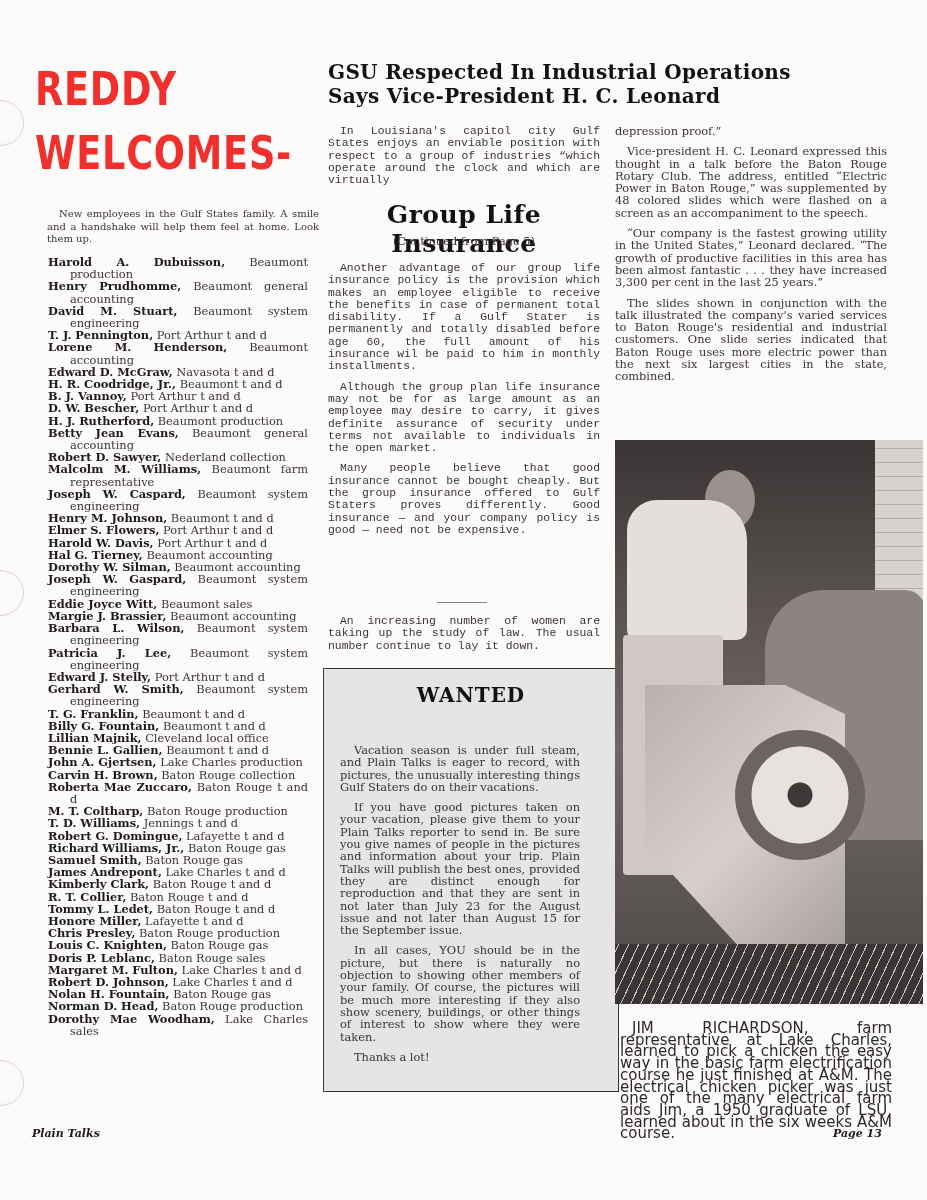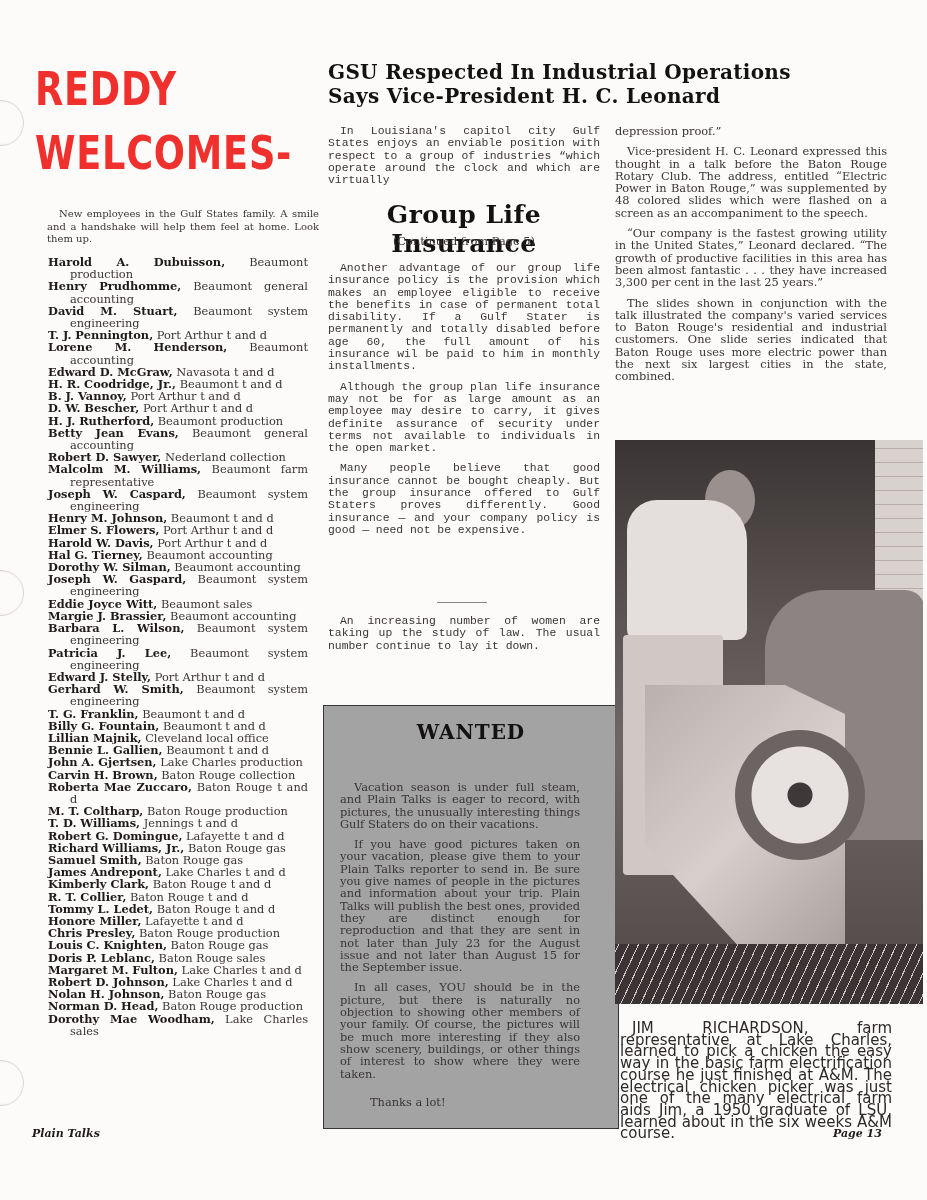--- a/index.html
+++ b/index.html
@@ -49,28 +49,28 @@
 
   .subhead {
     position: absolute; left: 328px; top: 200px; width: 272px; text-align: center;
     font-weight: 900; font-size: 25px; color: #141111; letter-spacing: 0.5px;
   }
   .contd { position: absolute; left: 328px; top: 234px; width: 272px; text-align: center; font-size: 11.4px; color: #3a3535; }
   .rule { position: absolute; left: 437px; top: 602px; width: 50px; height: 1px; background: #8b8484; }
 
   
   .wanted {
-    position: absolute; left: 323px; top: 705px; width: 296px; height: 424px;
-    border: 1.5px solid #3a3535; box-sizing: border-box; background: #a3a3a3;
+    position: absolute; left: 323px; top: 668px; width: 296px; height: 424px;
+    border: 1.5px solid #3a3535; box-sizing: border-box; background: #e5e5e5;
   }
   .wanted .t1 { position: absolute; top: 14px; width: 100%; text-align: center; font-weight: 900; font-size: 20px; letter-spacing: 1px; color: #141111; }
   .wanted .t2 { position: absolute; top: 38px; width: 100%; text-align: center; font-weight: 900; font-size: 19px; letter-spacing: 0.4px; color: #141111; }
   .wanted .body { position: absolute; left: 16px; top: 75px; width: 240px; font-size: 11.4px; line-height: 12.3px; text-align: justify; color: #3a3535; }
   .wanted .body p { margin: 0 0 8px 0; text-indent: 14px; }
-  .wanted .body p.thanks { margin: 16px; }
+  .wanted .body p.thanks { margin: 0; }
 
   
   .photo {
     position: absolute; left: 615px; top: 440px; width: 308px; height: 564px;
     background: linear-gradient(180deg, #3a3434 0%, #5a5352 30%, #6e6766 55%, #4d4746 100%);
     overflow: hidden;
   }
   .photo .wall { position: absolute; right: 0; top: 0; width: 48px; height: 190px; background: repeating-linear-gradient(0deg,#d8d2cf 0 13px,#b5aeab 13px 14px); }
   .photo .shirt { position: absolute; left: 12px; top: 60px; width: 120px; height: 140px; background: #e4dfdc; border-radius: 30px 40px 10px 10px; }
   .photo .head { position: absolute; left: 90px; top: 30px; width: 50px; height: 60px; background: #9a918e; border-radius: 50%; }
@@ -152,21 +152,21 @@
     <div class="entry"><span class="nm">James Andrepont,</span> <span>Lake Charles t and d</span></div>
     <div class="entry"><span class="nm">Kimberly Clark,</span> <span>Baton Rouge t and d</span></div>
     <div class="entry"><span class="nm">R. T. Collier,</span> <span>Baton Rouge t and d</span></div>
     <div class="entry"><span class="nm">Tommy L. Ledet,</span> <span>Baton Rouge t and d</span></div>
     <div class="entry"><span class="nm">Honore Miller,</span> <span>Lafayette t and d</span></div>
     <div class="entry"><span class="nm">Chris Presley,</span> <span>Baton Rouge production</span></div>
     <div class="entry"><span class="nm">Louis C. Knighten,</span> <span>Baton Rouge gas</span></div>
     <div class="entry"><span class="nm">Doris P. Leblanc,</span> <span>Baton Rouge sales</span></div>
     <div class="entry"><span class="nm">Margaret M. Fulton,</span> <span>Lake Charles t and d</span></div>
     <div class="entry"><span class="nm">Robert D. Johnson,</span> <span>Lake Charles t and d</span></div>
-    <div class="entry"><span class="nm">Nolan H. Johnson,</span> <span>Baton Rouge gas</span></div>
+    <div class="entry"><span class="nm">Nolan H. Fountain,</span> <span>Baton Rouge gas</span></div>
     <div class="entry"><span class="nm">Norman D. Head,</span> <span>Baton Rouge production</span></div>
     <div class="entry"><span class="nm">Dorothy Mae Woodham,</span> <span>Lake Charles sales</span></div>
   </div>
 
 <div class="headline">GSU Respected In Industrial Operations Says Vice-President H. C. Leonard</div>
 
 <div class="col col2" style="top:125px;">
   <p>In Louisiana's capitol city Gulf States enjoys an enviable position with respect to a group of industries “which operate around the clock and which are virtually</p>
 </div>
 

